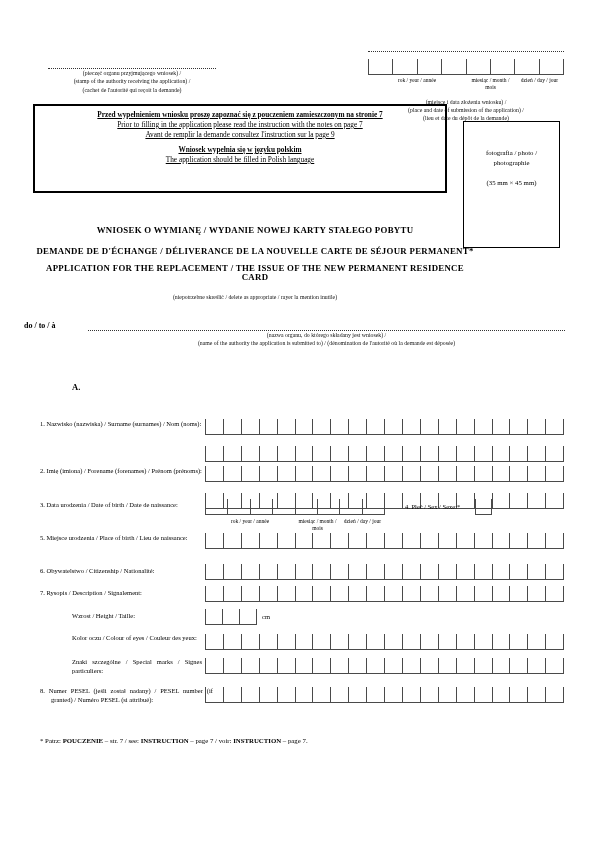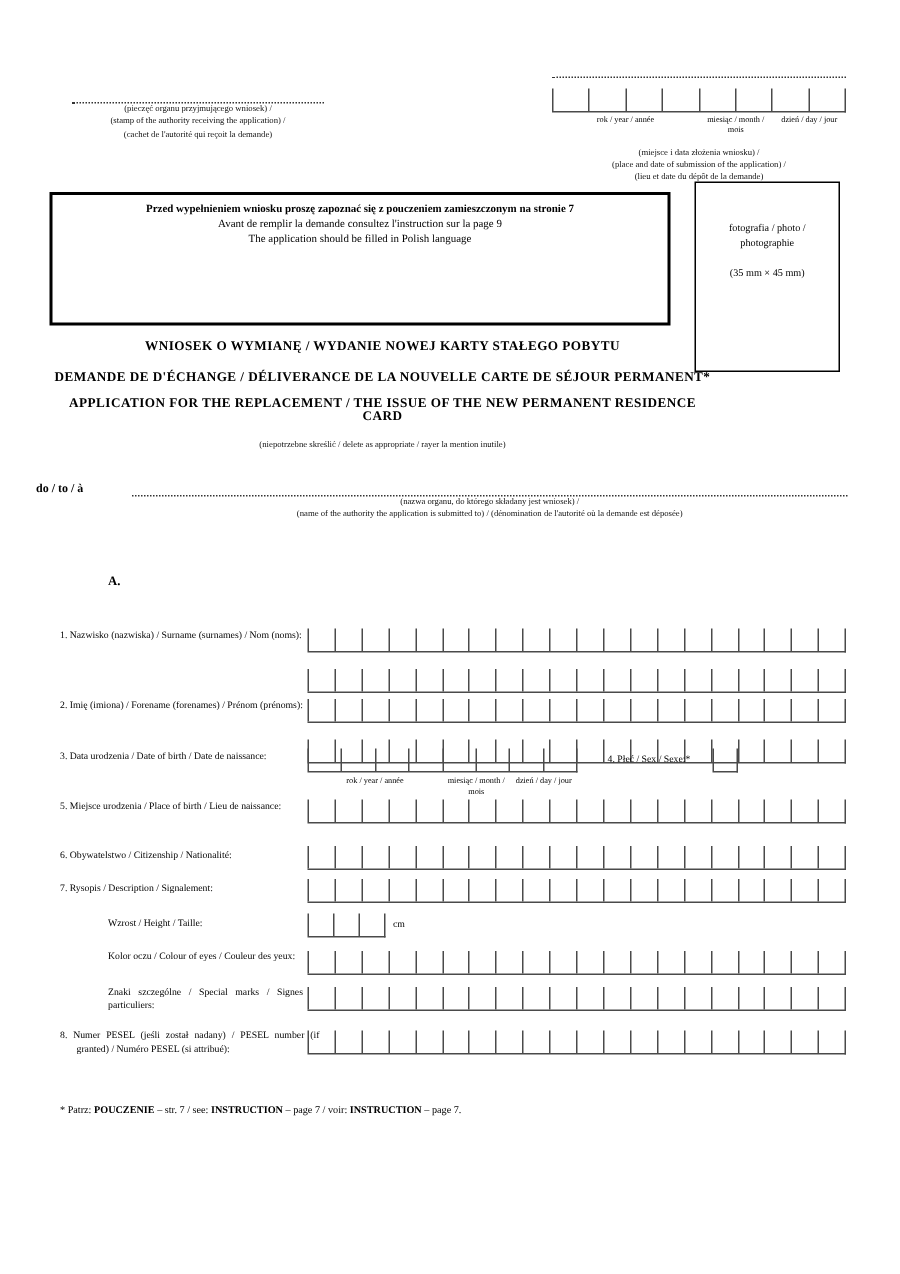--- a/index.html
+++ b/index.html
@@ -55,23 +55,25 @@
     <div class="dlabels">
       <span style="width:98px;">rok / year / année</span>
       <span style="width:49px;">miesiąc / month / mois</span>
       <span style="width:49px;">dzień / day / jour</span>
     </div>
     <div class="cap center" style="margin-top:7px;">(miejsce i data złożenia wniosku) /</div>
     <div class="cap center">(place and date of submission of the application) /</div>
     <div class="cap center">(lieu et date du dépôt de la demande)</div>
   </div>
 
-  <div class="abs notice" style="left:33px;top:128px;width:410px;height:81px;">
+  <div class="abs notice" style="left:33px;top:104px;width:410px;height:81px;text-decoration:underline;">
     <div class="nb b">Przed wypełnieniem wniosku proszę zapoznać się z pouczeniem zamieszczonym na stronie 7</div>
+    <div class="nb">Prior to filling in the application please read the instruction with the notes on page 7</div>
     <div class="nb">Avant de remplir la demande consultez l'instruction sur la page 9</div>
+    <div class="nb b" style="margin-top:5px;">Wniosek wypełnia się w języku polskim</div>
     <div class="nb">The application should be filled in Polish language</div>
   </div>
 
   <div class="abs photo" style="left:463px;top:121px;width:97px;height:127px;">
     <div>fotografia / photo /</div>
     <div>photographie</div>
     <div style="margin-top:10px;">(35 mm × 45 mm)</div>
   </div>
 
   <div class="abs center" style="left:35px;top:226px;width:440px;">

